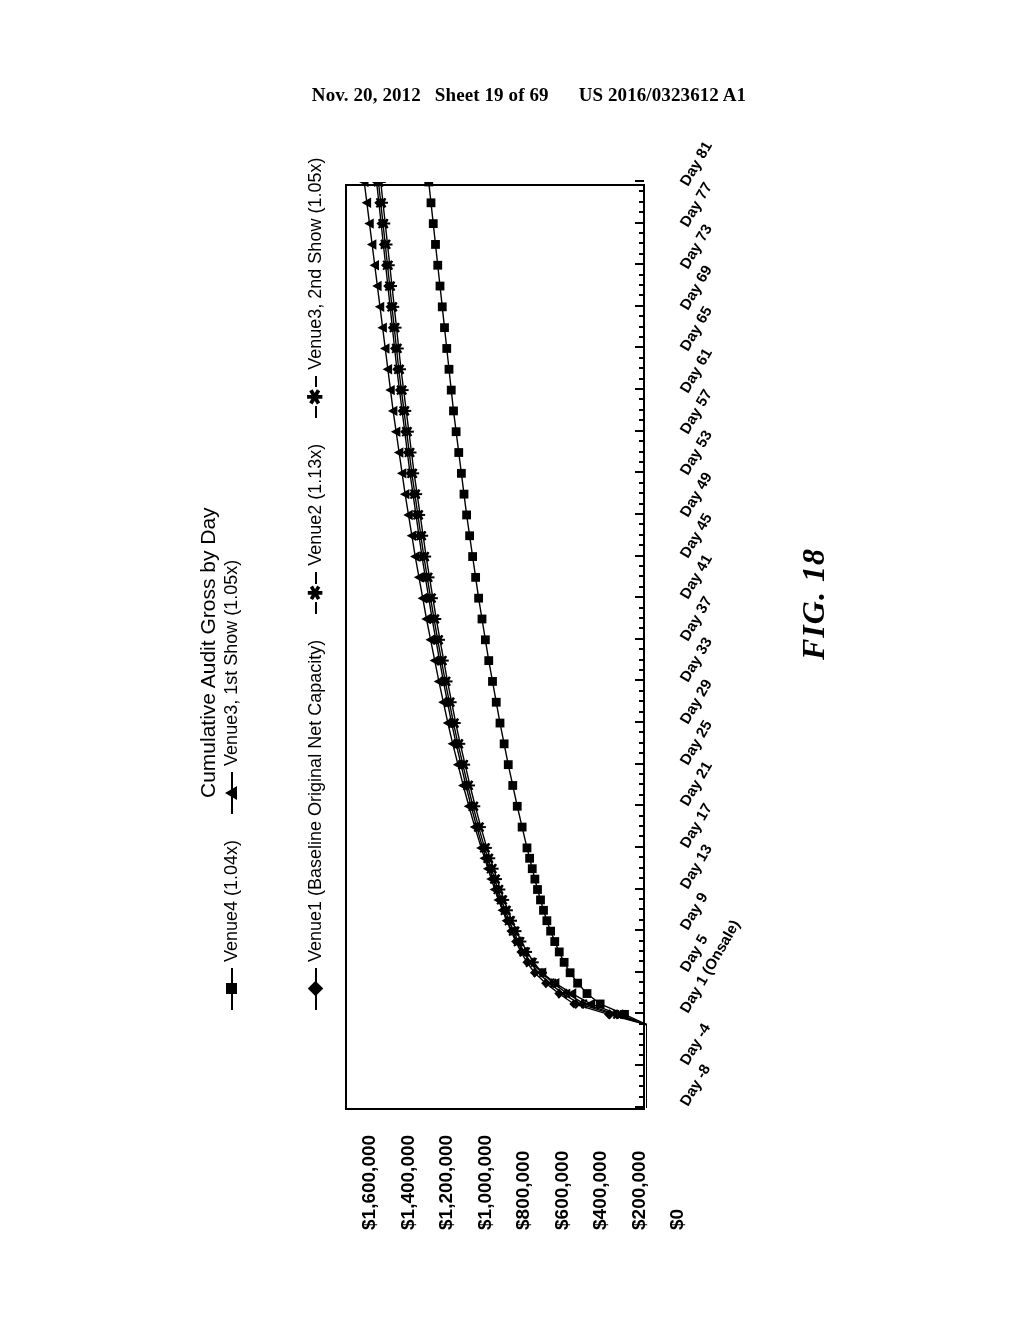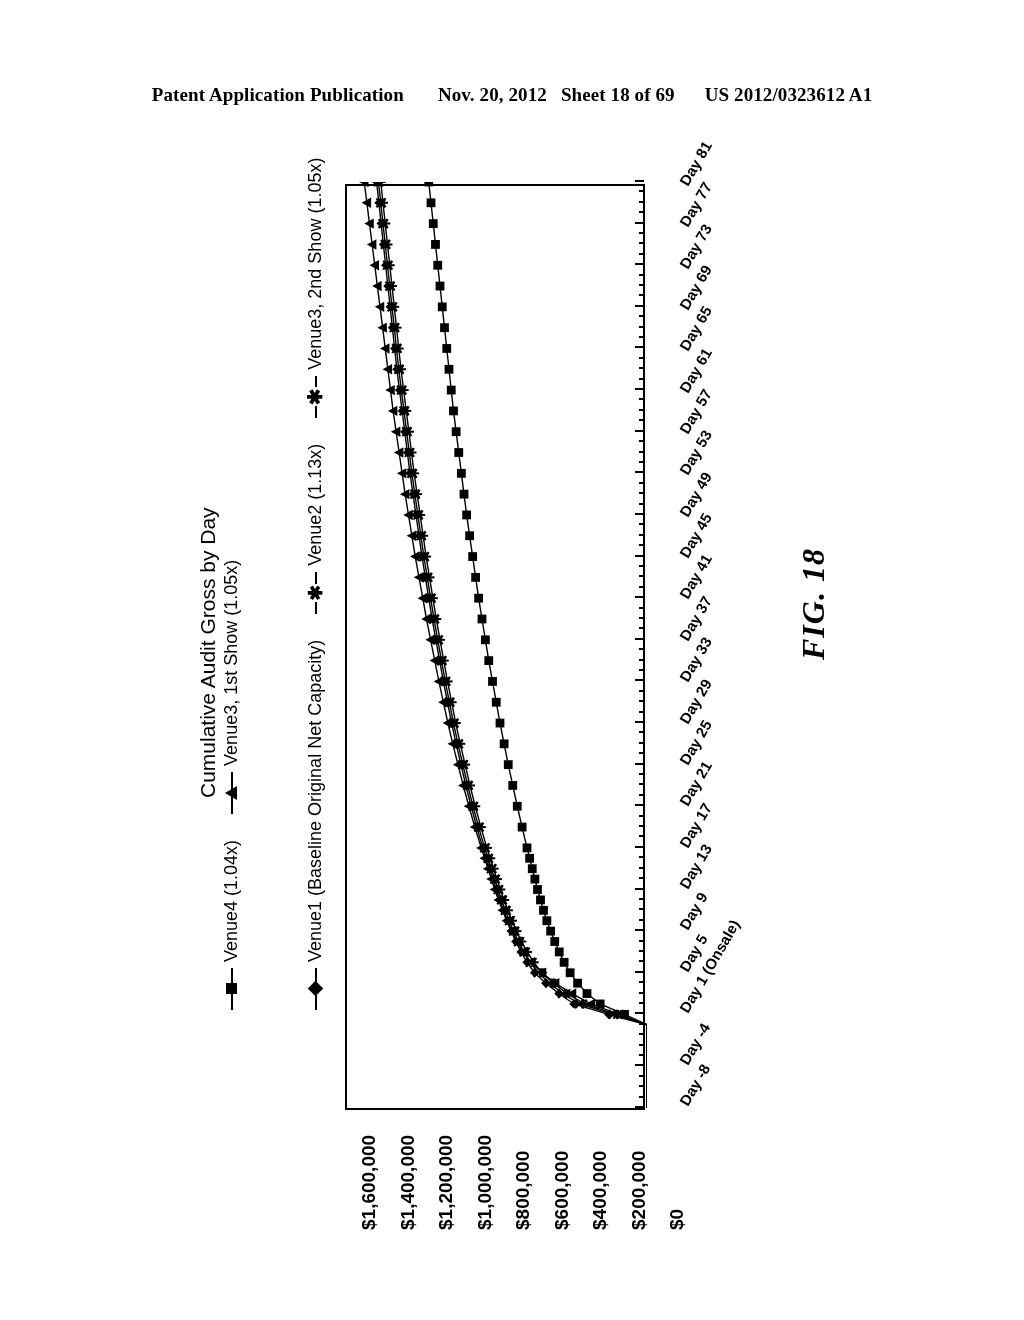--- a/index.html
+++ b/index.html
@@ -130,27 +130,26 @@
     transform-origin:0 0;
     transform:rotate(-90deg);
   }
 </style>
 </head>
 <body>
 
 <div class="page">
 
   <div class="pat-header">
-    <span class="seg">Patent Application Publication</span>
     <span class="gap-a"></span>
     <span class="seg">Nov. 20, 2012</span>
     <span class="gap-b"></span>
-    <span class="seg">Sheet 18 of 69</span>
+    <span class="seg">Sheet 19 of 69</span>
     <span class="gap-c"></span>
-    <span class="seg">US 2012/0323612 A1</span>
+    <span class="seg">US 2016/0323612 A1</span>
   </div>
 
   <div id="figure-rot">
     <div class="plot-wrap">
       <div class="plot" id="plot-frame">
         <svg class="series-svg" id="series-svg" viewBox="0 0 926 300" preserveAspectRatio="none">
             <g>
               <path d="M0.00 300.00 L20.81 300.00 L41.62 300.00 L62.43 300.00 L83.24 300.00 L93.64 261.56 L104.04 226.88 L114.45 211.88 L124.85 198.75 L135.26 187.50 L145.66 180.00 L156.07 174.00 L166.47 168.75 L176.88 164.25 L187.28 160.13 L197.69 156.38 L208.09 152.63 L218.49 149.25 L228.90 145.88 L239.30 142.50 L249.71 139.13 L260.11 135.75 L280.92 129.75 L301.73 124.12 L322.54 118.88 L343.35 114.00 L364.16 109.13 L384.97 104.63 L405.78 100.50 L426.58 96.38 L447.39 92.63 L468.20 88.88 L489.01 85.12 L509.82 81.75 L530.63 78.38 L551.44 75.00 L572.25 72.00 L593.06 69.00 L613.87 66.00 L634.67 63.00 L655.48 60.38 L676.29 57.75 L697.10 55.13 L717.91 52.50 L738.72 49.88 L759.53 47.62 L780.34 45.38 L801.15 43.13 L821.96 40.88 L842.76 38.63 L863.57 36.38 L884.38 34.13 L905.19 31.88 L926.00 29.63" fill="none" stroke="#000" stroke-width="1.4"></path>
               <polygon points="93.64044943820224,256.9625 98.24044943820223,261.5625 93.64044943820224,266.1625 89.04044943820224,261.5625" fill="#000"></polygon>
               <polygon points="104.04494382022472,222.275 108.64494382022471,226.875 104.04494382022472,231.475 99.44494382022472,226.875" fill="#000"></polygon>

